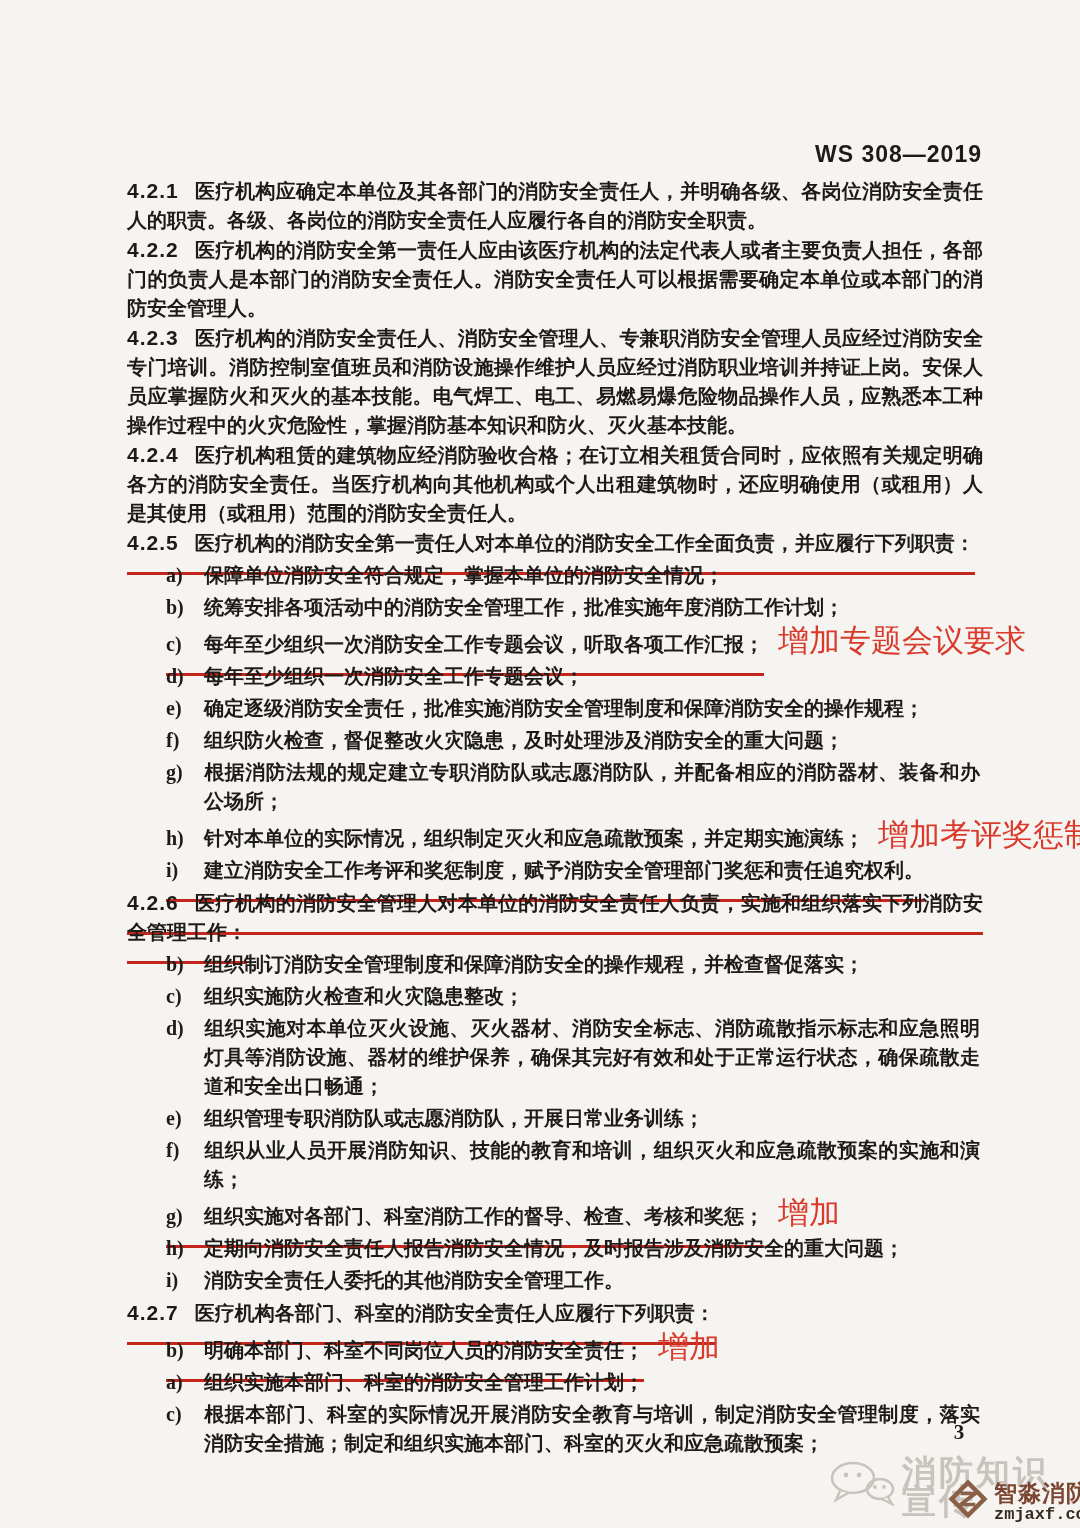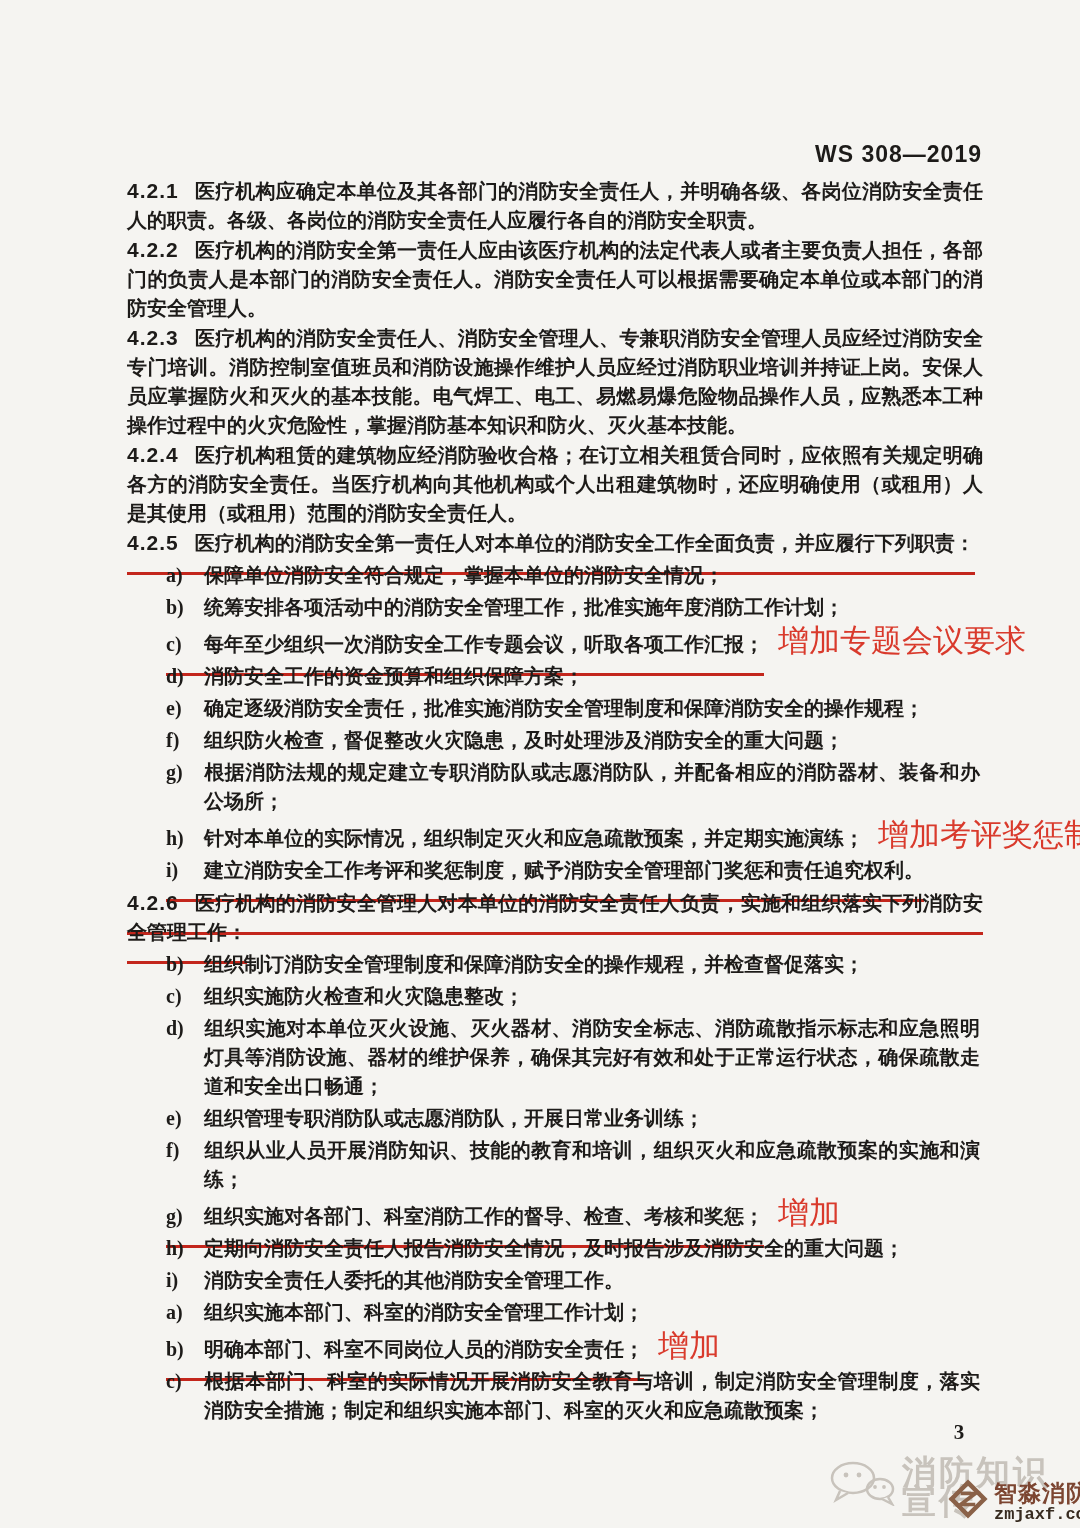--- a/index.html
+++ b/index.html
@@ -78,41 +78,42 @@
     <p><span class="num">4.2.3</span><span>医疗机构的消防安全责任人、消防安全管理人、专兼职消防安全管理人员应经过消防安全专门培训。消防控制室值班员和消防设施操作维护人员应经过消防职业培训并持证上岗。安保人员应掌握防火和灭火的基本技能。电气焊工、电工、易燃易爆危险物品操作人员，应熟悉本工种操作过程中的火灾危险性，掌握消防基本知识和防火、灭火基本技能。</span></p>
 
     <p><span class="num">4.2.4</span><span>医疗机构租赁的建筑物应经消防验收合格；在订立相关租赁合同时，应依照有关规定明确各方的消防安全责任。当医疗机构向其他机构或个人出租建筑物时，还应明确使用（或租用）人是其使用（或租用）范围的消防安全责任人。</span></p>
 
 
     <p class="nowrap"><span class="redline"><span class="num">4.2.5</span><span>医疗机构的消防安全第一责任人对本单位的消防安全工作全面负责，并应履行下列职责：</span></span></p>
 
     <div class="li"><span><span class="marker">a)</span><span>保障单位消防安全符合规定，掌握本单位的消防安全情况；</span></span></div>
     <div class="li"><span><span class="marker">b)</span><span>统筹安排各项活动中的消防安全管理工作，批准实施年度消防工作计划；</span></span></div>
     <div class="li nowrap"><span class="redline"><span class="marker">c)</span><span>每年至少组织一次消防安全工作专题会议，听取各项工作汇报；</span></span><span class="annot">增加专题会议要求</span></div>
-    <div class="li"><span><span class="marker">d)</span><span>消防安全工作的资金预算和组织保障方案；</span></span></div>
+    <div class="li"><span><span class="marker">d)</span><span>每年至少组织一次消防安全工作专题会议；</span></span></div>
     <div class="li"><span><span class="marker">e)</span><span>确定逐级消防安全责任，批准实施消防安全管理制度和保障消防安全的操作规程；</span></span></div>
     <div class="li"><span><span class="marker">f)</span><span>组织防火检查，督促整改火灾隐患，及时处理涉及消防安全的重大问题；</span></span></div>
     <div class="li"><span><span class="marker">g)</span><span>根据消防法规的规定建立专职消防队或志愿消防队，并配备相应的消防器材、装备和办公场所；</span></span></div>
     <div class="li nowrap"><span><span class="marker">h)</span><span>针对本单位的实际情况，组织制定灭火和应急疏散预案，并定期实施演练；</span></span><span class="annot">增加考评奖惩制度</span></div>
     <div class="li"><span class="redline"><span class="marker">i)</span><span>建立消防安全工作考评和奖惩制度，赋予消防安全管理部门奖惩和责任追究权利。</span></span></div>
 
     <p><span class="redline"><span class="num">4.2.6</span><span>医疗机构的消防安全管理人对本单位的消防安全责任人负责，实施和组织落实下列消防安全管理工作：</span></span></p>
 
     <div class="li"><span><span class="marker">b)</span><span>组织制订消防安全管理制度和保障消防安全的操作规程，并检查督促落实；</span></span></div>
     <div class="li"><span><span class="marker">c)</span><span>组织实施防火检查和火灾隐患整改；</span></span></div>
     <div class="li"><span><span class="marker">d)</span><span>组织实施对本单位灭火设施、灭火器材、消防安全标志、消防疏散指示标志和应急照明灯具等消防设施、器材的维护保养，确保其完好有效和处于正常运行状态，确保疏散走道和安全出口畅通；</span></span></div>
     <div class="li"><span><span class="marker">e)</span><span>组织管理专职消防队或志愿消防队，开展日常业务训练；</span></span></div>
     <div class="li"><span><span class="marker">f)</span><span>组织从业人员开展消防知识、技能的教育和培训，组织灭火和应急疏散预案的实施和演练；</span></span></div>
     <div class="li"><span class="redline"><span class="marker">g)</span><span>组织实施对各部门、科室消防工作的督导、检查、考核和奖惩；</span></span><span class="annot">增加</span></div>
     <div class="li"><span><span class="marker">h)</span><span>定期向消防安全责任人报告消防安全情况，及时报告涉及消防安全的重大问题；</span></span></div>
     <div class="li"><span><span class="marker">i)</span><span>消防安全责任人委托的其他消防安全管理工作。</span></span></div>
 
+    <p><span class="redline"><span class="num">4.2.7</span><span>医疗机构各部门、科室的消防安全责任人应履行下列职责：</span></span></p>
 
+    <div class="li"><span class="redline"><span class="marker">b)</span><span>明确本部门、科室不同岗位人员的消防安全责任；</span></span><span class="annot">增加</span></div>
     <div class="li"><span><span class="marker">a)</span><span>组织实施本部门、科室的消防安全管理工作计划；</span></span></div>
-    <div class="li"><span class="redline"><span class="marker">b)</span><span>明确本部门、科室不同岗位人员的消防安全责任；</span></span><span class="annot">增加</span></div>
     <div class="li"><span><span class="marker">c)</span><span>根据本部门、科室的实际情况开展消防安全教育与培训，制定消防安全管理制度，落实消防安全措施；制定和组织实施本部门、科室的灭火和应急疏散预案；</span></span></div>
 
   </div>
 
   <div class="page-number">3</div>
 
   <div class="watermark">
     <span>
       <svg width="68" height="46" viewBox="0 0 68 46">
         <g fill="none" stroke="#bdb7af" stroke-width="2.5">

